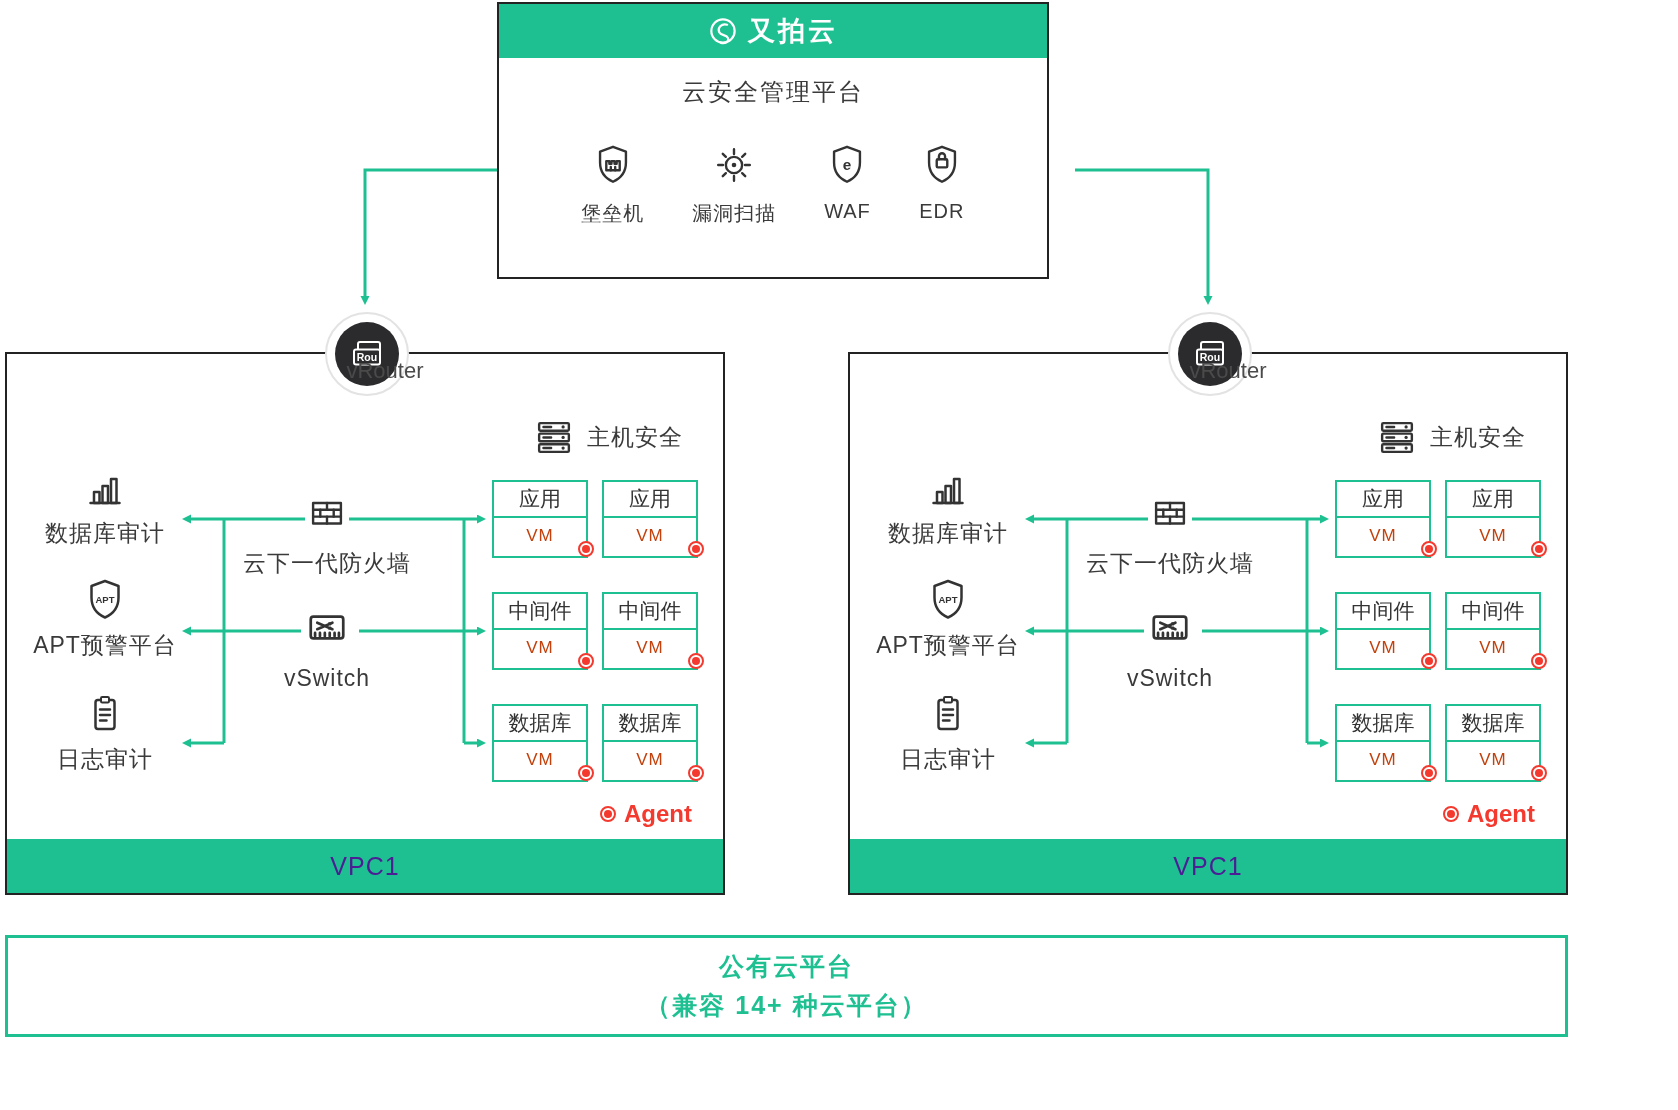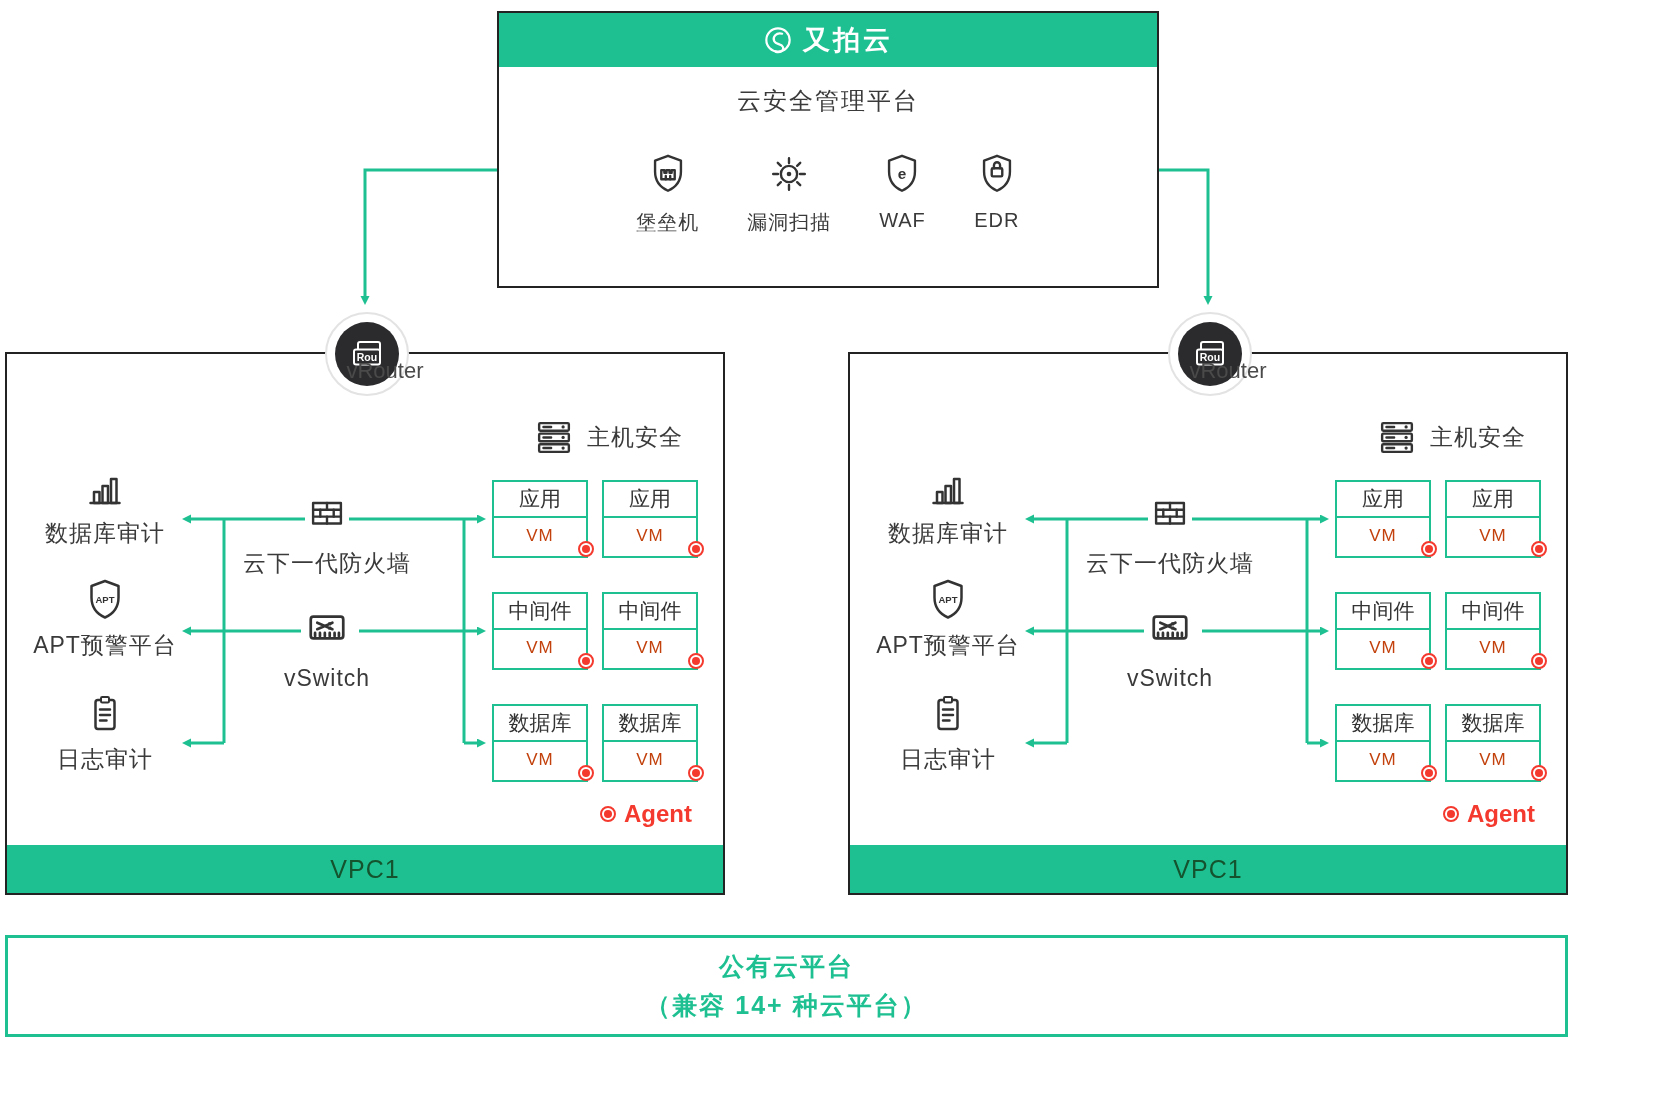--- a/index.html
+++ b/index.html
@@ -10,38 +10,38 @@
   }
   *{margin:0;padding:0;box-sizing:border-box;}
   html,body{width:1678px;height:1110px;background:#fff;
     font-family:"Liberation Sans",sans-serif;color:var(--ink);}
   .canvas{position:relative;width:1678px;height:1110px;background:#fff;overflow:hidden;}
 
   .connectors{position:absolute;left:0;top:0;pointer-events:none;}
   .gl{stroke:var(--green);stroke-width:3;fill:none;}
 
   
-  .mgmt-box{position:absolute;left:497px;top:11px;width:662px;height:277px;
+  .mgmt-box{position:absolute;left:497px;top:2px;width:552px;height:277px;
     border:2px solid var(--dark);background:#fff;}
   .mgmt-header{height:54px;background:var(--green);display:flex;align-items:center;
     justify-content:center;gap:10px;color:#fff;font-size:27px;font-weight:bold;letter-spacing:3px;}
   .mgmt-title{margin-top:18px;text-align:center;font-size:24px;letter-spacing:2px;color:#3a3a3a;}
   .services{margin-top:34px;display:flex;justify-content:center;gap:48px;}
   .service{display:flex;flex-direction:column;align-items:center;gap:12px;}
   .service-label{font-size:20px;color:#3a3a3a;letter-spacing:1px;}
   .icn svg{display:block;}
   .ic{stroke:var(--ink);stroke-width:2.5;fill:none;stroke-linejoin:round;stroke-linecap:round;}
   .icf{fill:var(--ink);stroke:none;}
 
   
   .vpc{position:absolute;top:352px;width:720px;height:543px;
     border:2px solid var(--dark);background:#fff;}
   .vpc-lines{position:absolute;left:0;top:0;pointer-events:none;}
-  .vpc-footer{position:absolute;left:0;right:0;bottom:0;height:48px;background:var(--green);
-    color:#14532d;font-size:25px;display:flex;align-items:center;justify-content:center;letter-spacing:1px;}
+  .vpc-footer{position:absolute;left:0;right:0;bottom:0;height:54px;background:var(--green);
+    color:#4c1d95;font-size:25px;display:flex;align-items:center;justify-content:center;letter-spacing:1px;}
 
   .router-badge{position:absolute;left:318px;top:-42px;width:84px;height:84px;}
   .router-ring{position:absolute;inset:0;border-radius:50%;background:#fff;border:2px solid #e3e3e3;}
   .router-core{position:absolute;left:10px;top:10px;width:64px;height:64px;border-radius:50%;
     background:#2b2b2e;display:flex;align-items:center;justify-content:center;}
   .router-label{position:absolute;left:-60px;top:46px;width:240px;text-align:center;
     font-size:22px;color:#4a4a4a;}
 
   .host-sec{position:absolute;left:524px;top:60px;display:flex;align-items:center;gap:10px;
     font-size:23px;color:#3a3a3a;letter-spacing:1px;}

